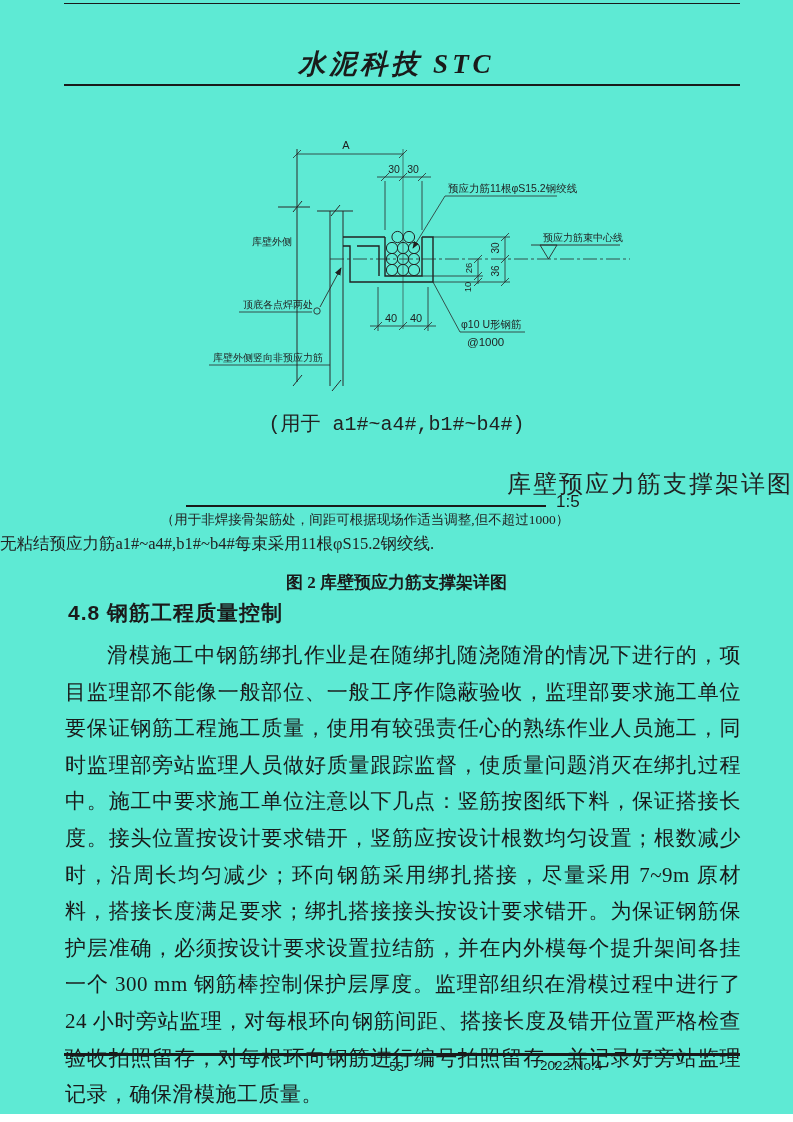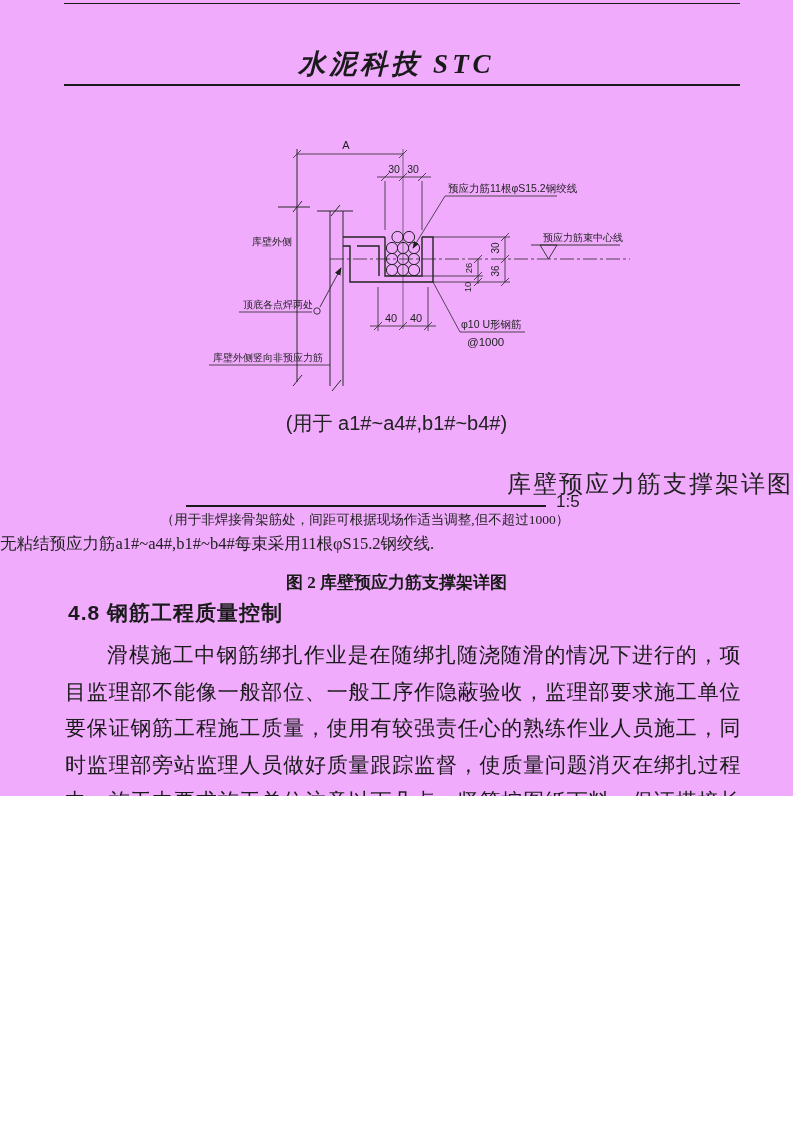--- a/index.html
+++ b/index.html
@@ -1,23 +1,23 @@
 <!DOCTYPE html>
 <html><head>
 <meta charset="utf-8">
 <style>
   html,body{margin:0;padding:0;background:#ffffff;}
-  .page{position:relative;width:793px;height:796px;background:#f0abfc;overflow:hidden;
+  .page{position:relative;width:793px;height:1114px;background:#5eead4;overflow:hidden;
         font-family:"Liberation Serif","DejaVu Serif",serif;color:#1a1a1a;}
   .rule{position:absolute;background:#1a1a1a;}
   .journal-title{position:absolute;top:46px;left:0;width:793px;text-align:center;
      font-size:27px;font-style:italic;font-weight:600;letter-spacing:4px;
      font-family:"Liberation Serif","DejaVu Serif",serif;}
   .applies-to{position:absolute;top:410px;left:0;width:793px;text-align:center;
-     font-size:20px;font-family:Liberation Sans, sans-serif;color:#222;}
+     font-size:20px;font-family:Liberation Mono, monospace;color:#222;}
   .fig-title{position:absolute;top:468px;left:0;width:793px;text-align:right;
      font-size:24px;letter-spacing:2px;color:#222;}
   .fig-scale{position:absolute;top:492px;left:556px;font-size:17px;
      font-family:"Liberation Sans","DejaVu Sans",sans-serif;}
   .fig-note1{position:absolute;top:511px;left:0;width:730px;text-align:center;
      font-size:13.5px;color:#222;}
   .fig-note2{position:absolute;top:533px;left:0;width:790px;text-align:left;
      font-size:16.5px;color:#222;}
   .fig-caption{position:absolute;top:571px;left:0;width:793px;text-align:center;
      font-size:17px;font-weight:600;font-family:Liberation Serif, serif;}

